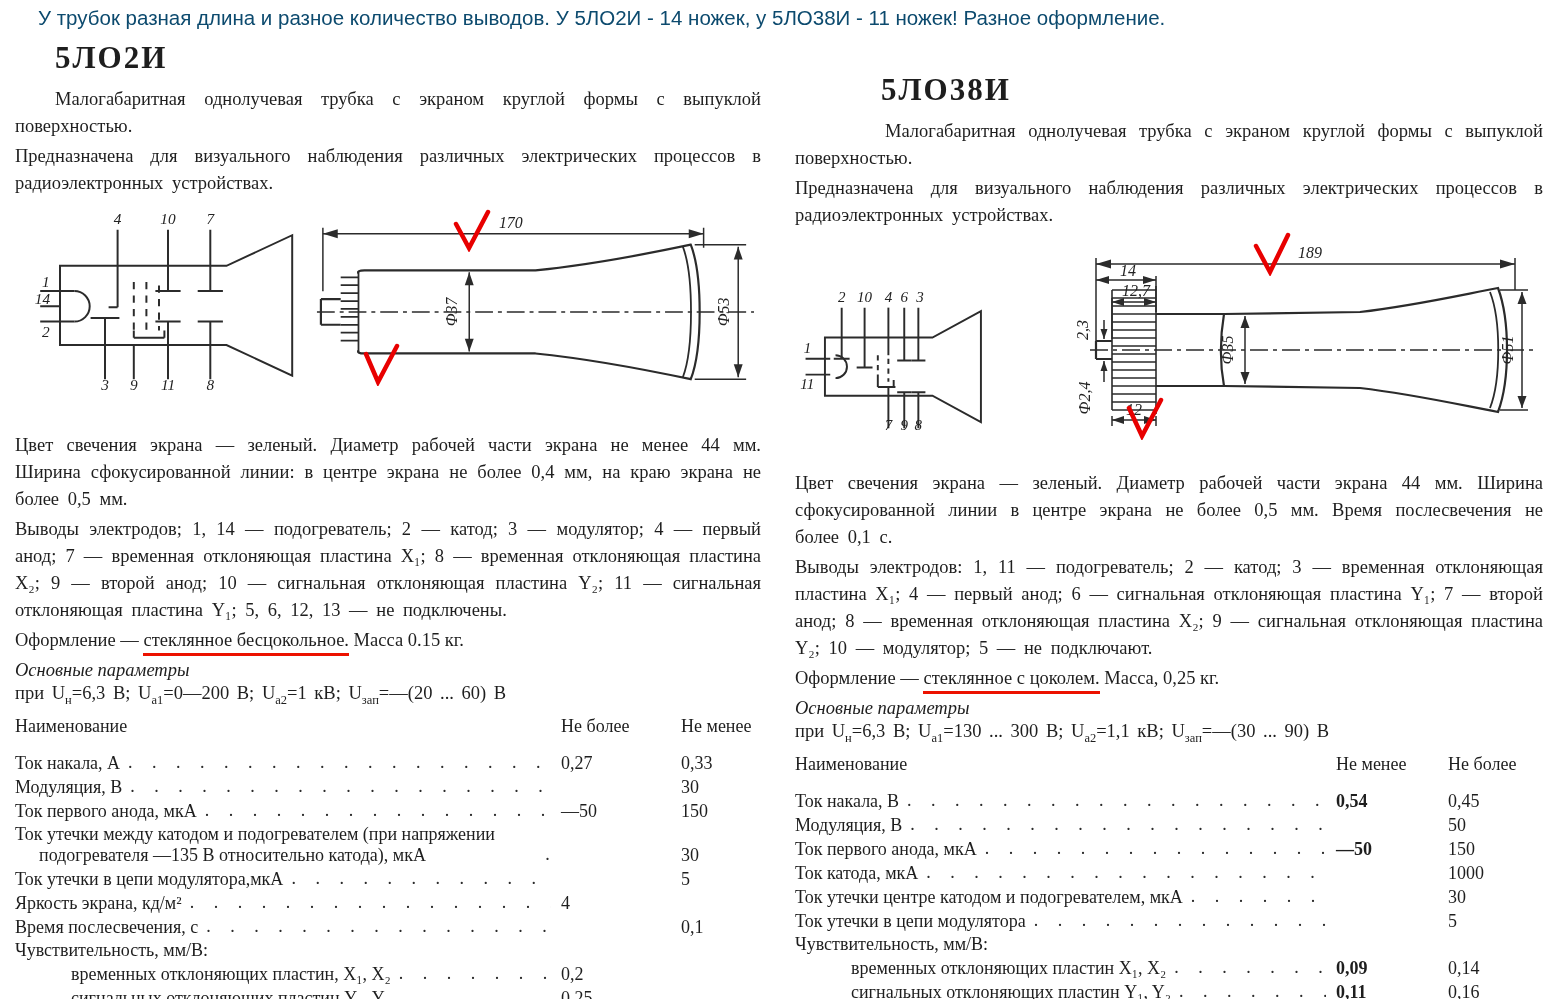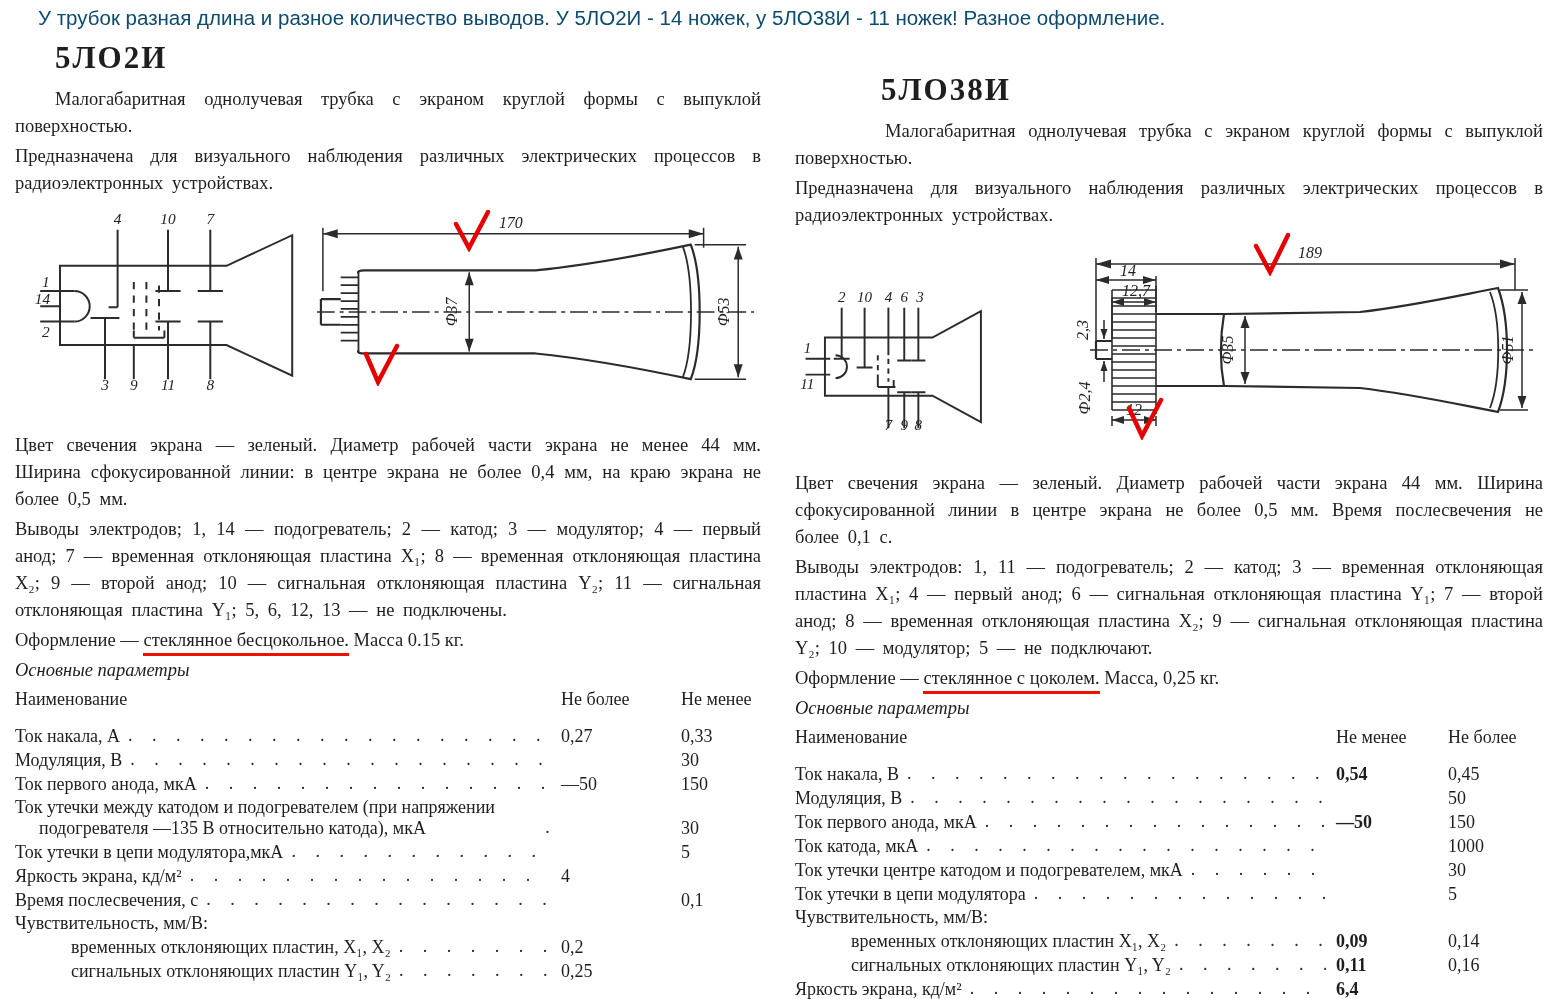--- a/index.html
+++ b/index.html
@@ -118,20 +118,21 @@
       <svg class="chk" style="left:347px;top:142px;" viewBox="0 0 40 44">
         <polyline points="4,12 16,40 35,4" stroke="#e80000" stroke-width="4.5" fill="none" stroke-linecap="round"></polyline>
       </svg>
     </div>
 
     <p class="body">Цвет свечения экрана — зеленый. Диаметр рабочей части экрана не менее 44 мм. Ширина сфокусированной линии: в центре экрана не более 0,4 мм, на краю экрана не более 0,5 мм.</p>
     <p class="body">Выводы электродов; 1, 14 — подогреватель; 2 — катод; 3 — модулятор; 4 — первый анод; 7 — временная отклоняющая пластина X₁; 8 — временная отклоняющая пластина X₂; 9 — второй анод; 10 — сигнальная отклоняющая пластина Y₂; 11 — сигнальная отклоняющая пластина Y₁; 5, 6, 12, 13 — не подключены.</p>
     <p class="design"><span>Оформление — </span><span class="redline">стеклянное бесцокольное.</span><span> Масса 0.15 кг.</span></p>
 
     <p class="params-head">Основные параметры</p>
+    <p class="params"><span>при U</span><span class="sub">н</span><span>=6,3 В; U</span><span class="sub">а1</span><span>=0—200 В; U</span><span class="sub">а2</span><span>=1 кВ; U</span><span class="sub">зап</span><span>=—(20 ... 60) В</span></p>
 
     <div class="ptable">
       <div class="thead">
         <span class="th-name">Наименование</span>
         <span class="th-v1">Не более</span>
         <span class="th-v2">Не менее</span>
       </div>
       <div class="trow">
           <span class="tname">Ток накала, А</span>
           <span class="tlead">.   .   .   .   .   .   .   .   .   .   .   .   .   .   .   .   .   .   .   .</span>
@@ -281,20 +282,21 @@
       <svg class="chk" style="left:330px;top:164px;" viewBox="0 0 40 44">
         <polyline points="4,12 17,40 36,4" stroke="#e80000" stroke-width="4.5" fill="none" stroke-linecap="round"></polyline>
       </svg>
     </div>
 
     <p class="body">Цвет свечения экрана — зеленый. Диаметр рабочей части экрана 44 мм. Ширина сфокусированной линии в центре экрана не более 0,5 мм. Время послесвечения не более 0,1 с.</p>
     <p class="body">Выводы электродов: 1, 11 — подогреватель; 2 — катод; 3 — временная отклоняющая пластина X₁; 4 — первый анод; 6 — сигнальная отклоняющая пластина Y₁; 7 — второй анод; 8 — временная отклоняющая пластина X₂; 9 — сигнальная отклоняющая пластина Y₂; 10 — модулятор; 5 — не подключают.</p>
     <p class="design"><span>Оформление — </span><span class="redline">стеклянное с цоколем.</span><span> Масса, 0,25 кг.</span></p>
 
     <p class="params-head">Основные параметры</p>
+    <p class="params"><span>при U</span><span class="sub">н</span><span>=6,3 В; U</span><span class="sub">а1</span><span>=130 ... 300 В; U</span><span class="sub">а2</span><span>=1,1 кВ; U</span><span class="sub">зап</span><span>=—(30 ... 90) В</span></p>
 
     <div class="ptable">
       <div class="thead">
         <span class="th-name">Наименование</span>
         <span class="th-v1">Не менее</span>
         <span class="th-v2">Не более</span>
       </div>
       <div class="trow">
           <span class="tname">Ток накала, В</span>
           <span class="tlead">.   .   .   .   .   .   .   .   .   .   .   .   .   .   .   .   .   .   .   .</span>

